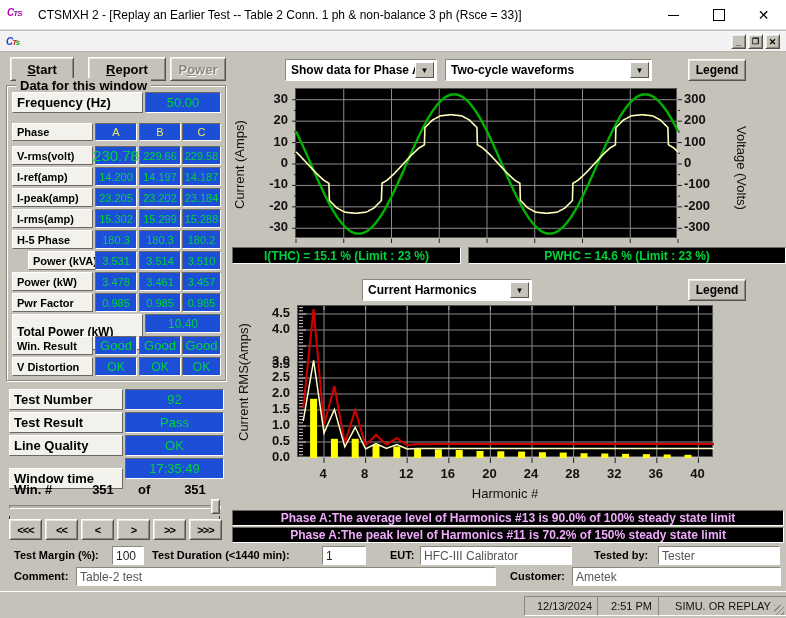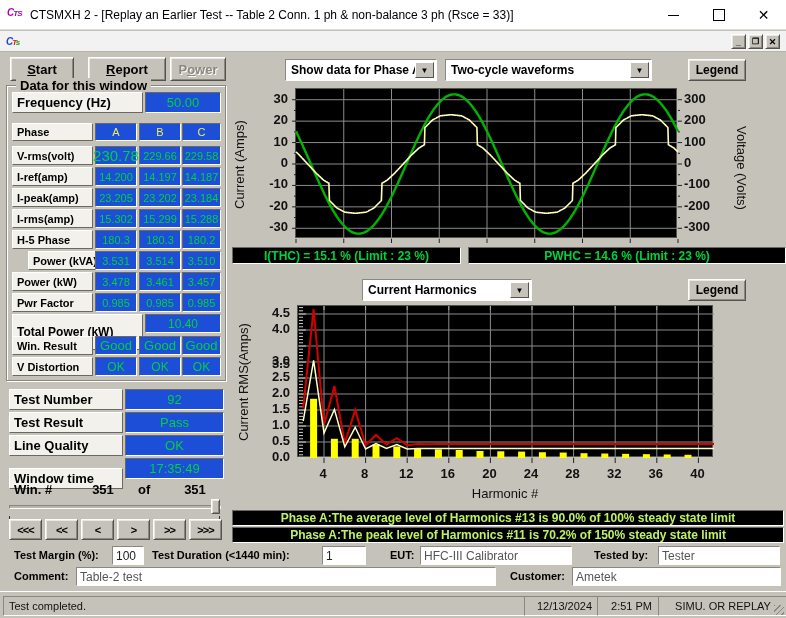--- a/index.html
+++ b/index.html
@@ -30,21 +30,21 @@
   .logo{font-weight:bold;font-style:italic;font-size:10px;letter-spacing:-1px;white-space:nowrap}
   .gbox{border:1px solid #8a877f;box-shadow:1px 1px 0 #fff,inset 1px 1px 0 #fff}
   .gbox-title{position:absolute;background:#c5c2b9;padding:0 4px;
               font-weight:bold;font-size:13px;color:#000;white-space:nowrap}
   .combo{background:#fff;display:flex;align-items:center;font-weight:bold;
          font-size:12px;color:#000;padding-left:5px}
   .combo .arrow{position:absolute;right:2px;top:2px;bottom:2px;width:17px;
         background:#c5c2b9;display:flex;align-items:center;justify-content:center;
         font-size:8px;color:#000;border:1px solid;border-color:#fff #55534e #55534e #fff}
   .ledbar{background:#000;display:flex;align-items:center;justify-content:center;
-          font-weight:bold;font-size:12px;color:#bef264;white-space:nowrap;
+          font-weight:bold;font-size:12px;color:#f0abfc;white-space:nowrap;
           border:1px solid;border-color:#6a6862 #fff #fff #6a6862}
   .plot{background:#000;border:1px solid #55534e}
   .ticklabel{position:absolute;font-size:13px;color:#111;font-weight:600}
   .vtext-up{writing-mode:vertical-rl;transform:rotate(180deg);font-size:13px;color:#111}
   .vtext-dn{writing-mode:vertical-rl;font-size:13px;color:#111}
   .flabel{font-weight:bold;font-size:11px;color:#000;white-space:nowrap}
   input.fin{position:absolute;box-sizing:border-box;border:1px solid;
         border-color:#8a877f #fdfdfb #fdfdfb #8a877f;background:#fff;
         font-family:"Liberation Sans",sans-serif;font-size:12px;padding:0 3px;color:#555}
   .sb-panel{position:absolute;height:18px;border:1px solid;
@@ -52,21 +52,21 @@
         display:flex;align-items:center;padding:0 5px;background:#c5c2b9;white-space:nowrap}
   svg{overflow:visible;display:block}
 </style>
 </head>
 <body>
 
 <div class="abs titlebar">
   <span class="logo abs" style="left:7px;top:7px">
     <span style="color:#b400b4">C</span><span style="color:#5a2a8a;font-size:8px">T</span><span style="color:#b400b4;font-size:8px">S</span>
   </span>
-  <span class="tb-title" style="margin-left:30px">CTSMXH 2 - [Replay an Earlier Test -- Table 2 Conn. 1 ph &amp; non-balance 3 ph (Rsce = 33)]</span>
+  <span class="tb-title" style="margin-left:38px">CTSMXH 2 - [Replay an Earlier Test -- Table 2 Conn. 1 ph &amp; non-balance 3 ph (Rsce = 33)]</span>
   <div class="tb-btn" style="left:651px">
     <div style="width:11px;height:1px;background:#000"></div>
   </div>
   <div class="tb-btn" style="left:696px">
     <div style="width:10px;height:10px;border:1px solid #000"></div>
   </div>
   <div class="tb-btn" style="left:741px;font-size:14px">
     <span>✕</span>
   </div>
 </div>
@@ -414,19 +414,18 @@
 <span class="abs flabel" style="left:390px;top:549px">EUT:</span>
 <input class="fin" style="left: 420px; top: 546px; width: 152px; height: 19px;" value="HFC-III Calibrator">
 <span class="abs flabel" style="left:594px;top:549px">Tested by:</span>
 <input class="fin" style="left: 658px; top: 546px; width: 122px; height: 19px;" value="Tester">
 <span class="abs flabel" style="left:14px;top:570px">Comment:</span>
 <input class="fin" style="left: 76px; top: 567px; width: 420px; height: 19px;" value="Table-2 test">
 <span class="abs flabel" style="left:510px;top:570px">Customer:</span>
 <input class="fin" style="left: 572px; top: 567px; width: 209px; height: 19px;" value="Ametek">
 
 <div class="abs" style="left:0;top:591px;width:786px;height:27px;background:#c5c2b9;border-top:1px solid #fff">
-  <div class="sb-panel" style="left:3px;top:4px;width:517px">Test completed.</div>
   <div class="sb-panel" style="left:524px;top:4px;width:69px;justify-content:center">12/13/2024</div>
   <div class="sb-panel" style="left:597px;top:4px;width:57px;justify-content:center">2:51 PM</div>
   <div class="sb-panel" style="left:658px;top:4px;width:118px;justify-content:center">SIMU. OR REPLAY</div>
   <div style="position:absolute;right:2px;bottom:3px;width:10px;height:10px;
        background:repeating-linear-gradient(135deg,#8a877f 0 1px,transparent 1px 4px)"></div>
 </div>
 
 </body></html>

